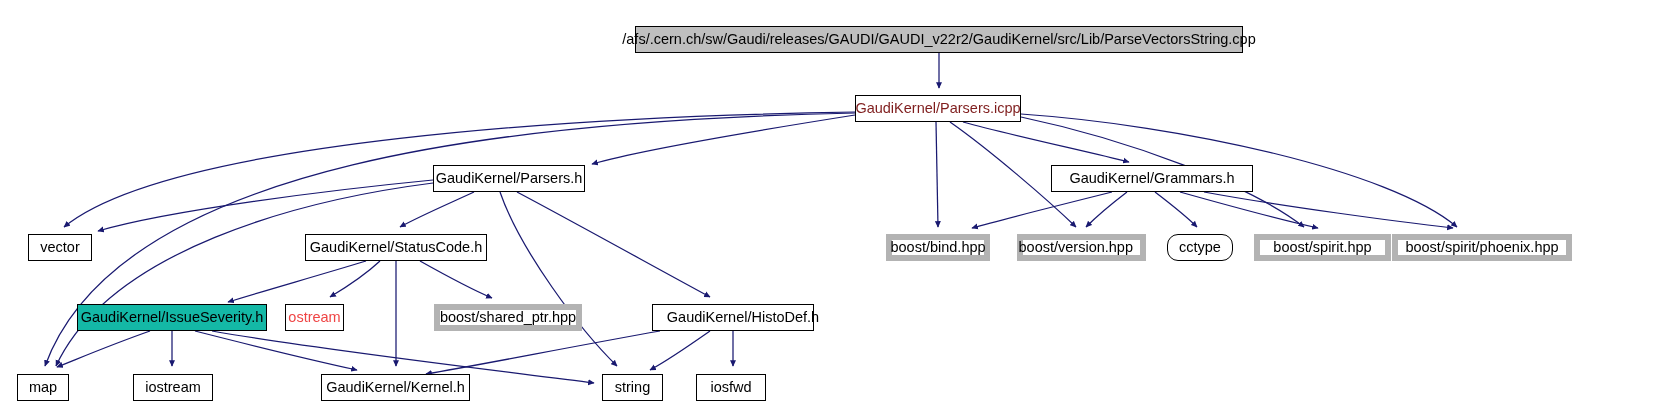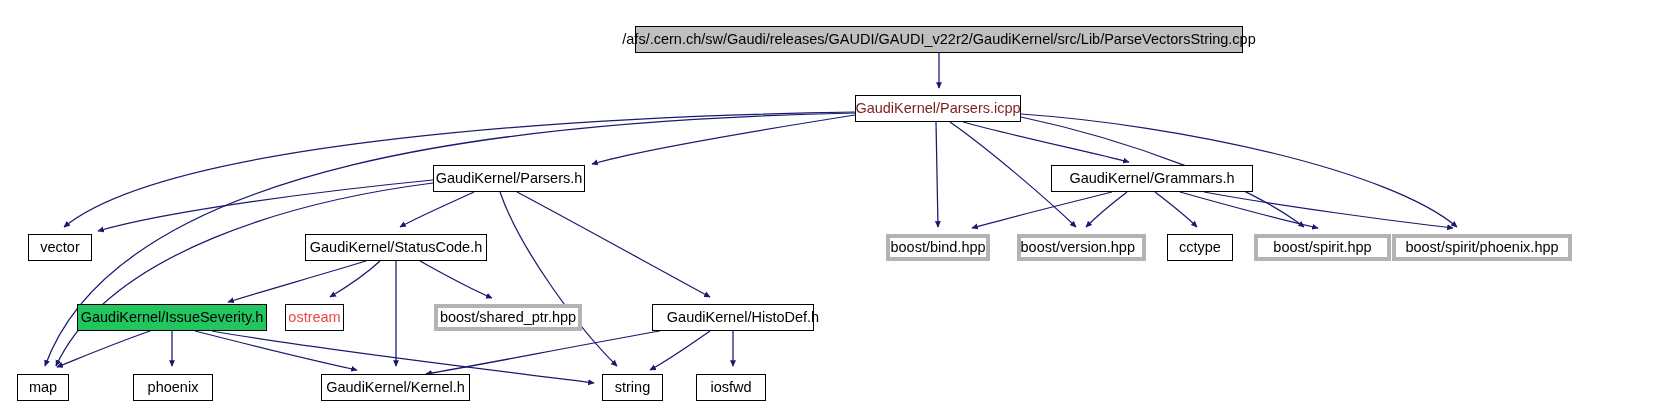--- a/index.html
+++ b/index.html
@@ -35,21 +35,21 @@
     background: #ffffff;
     border: 1px solid #000000;
     white-space: nowrap;
     letter-spacing: 0px;
   }
   .node.root {
     background: #bfbfbf;
     border: 1px solid #000000;
   }
   .node.ext {
-    border: 4px solid #14532d;
+    border: 6px solid #14532d;
   }
   .node .label {
     padding: 0 7px;
     pointer-events: none;
   }
 </style>
 </head>
 <body>
 
 <div id="graph-root" style="width: 1676px; height: 411px; background: rgb(255, 255, 255); margin-top: 20px;">
@@ -112,46 +112,46 @@
       </div>
       <div class="node" style="left: 305px; top: 214px; width: 182px; height: 27px; background: rgb(255, 255, 255); border-color: rgb(0, 0, 0); color: rgb(0, 0, 0);">
         <span class="label">GaudiKernel/StatusCode.h</span>
       </div>
       <div class="node ext" style="left: 886px; top: 214px; width: 104px; height: 27px; background: rgb(255, 255, 255); border-color: rgb(179, 179, 179); color: rgb(0, 0, 0);">
         <span class="label">boost/bind.hpp</span>
       </div>
       <div class="node ext" style="left: 1017px; top: 214px; width: 129px; height: 27px; background: rgb(255, 255, 255); border-color: rgb(179, 179, 179); color: rgb(0, 0, 0); justify-content: flex-end;">
         <span class="label">boost/version.hpp</span>
       </div>
-      <div class="node" style="left: 1167px; top: 214px; width: 66px; height: 27px; background: rgb(255, 255, 255); border-color: rgb(0, 0, 0); color: rgb(0, 0, 0);">
+      <div class="node" style="left: 1167px; top: 214px; width: 66px; height: 27px; background: rgb(255, 255, 255); border-color: rgb(0, 0, 0); color: rgb(0, 0, 0); border-radius: 11px;">
         <span class="label">cctype</span>
       </div>
       <div class="node ext" style="left: 1254px; top: 214px; width: 137px; height: 27px; background: rgb(255, 255, 255); border-color: rgb(179, 179, 179); color: rgb(0, 0, 0);">
         <span class="label">boost/spirit.hpp</span>
       </div>
       <div class="node ext" style="left: 1392px; top: 214px; width: 180px; height: 27px; background: rgb(255, 255, 255); border-color: rgb(179, 179, 179); color: rgb(0, 0, 0);">
         <span class="label">boost/spirit/phoenix.hpp</span>
       </div>
-      <div class="node" style="left: 77px; top: 284px; width: 190px; height: 27px; background: #22c55e; border-color: rgb(0, 0, 0); color: rgb(0, 0, 0);">
+      <div class="node" style="left: 77px; top: 284px; width: 190px; height: 27px; background: #14b8a6; border-color: rgb(0, 0, 0); color: rgb(0, 0, 0);">
         <span class="label">GaudiKernel/IssueSeverity.h</span>
       </div>
       <div class="node" style="left: 285px; top: 284px; width: 59px; height: 27px; background: rgb(255, 255, 255); border-color: rgb(0, 0, 0); color: #ef4444;">
         <span class="label">ostream</span>
       </div>
       <div class="node ext" style="left: 434px; top: 284px; width: 148px; height: 27px; background: rgb(255, 255, 255); border-color: rgb(179, 179, 179); color: rgb(0, 0, 0);">
         <span class="label">boost/shared_ptr.hpp</span>
       </div>
       <div class="node" style="left: 652px; top: 284px; width: 162px; height: 27px; background: rgb(255, 255, 255); border-color: rgb(0, 0, 0); color: rgb(0, 0, 0); padding-left: 20px;">
         <span class="label">GaudiKernel/HistoDef.h</span>
       </div>
       <div class="node" style="left: 17px; top: 354px; width: 52px; height: 27px; background: rgb(255, 255, 255); border-color: rgb(0, 0, 0); color: rgb(0, 0, 0);">
         <span class="label">map</span>
       </div>
       <div class="node" style="left: 133px; top: 354px; width: 80px; height: 27px; background: rgb(255, 255, 255); border-color: rgb(0, 0, 0); color: rgb(0, 0, 0);">
-        <span class="label">phoenix</span>
+        <span class="label">iostream</span>
       </div>
       <div class="node" style="left: 321px; top: 354px; width: 149px; height: 27px; background: rgb(255, 255, 255); border-color: rgb(0, 0, 0); color: rgb(0, 0, 0);">
         <span class="label">GaudiKernel/Kernel.h</span>
       </div>
       <div class="node" style="left: 602px; top: 354px; width: 61px; height: 27px; background: rgb(255, 255, 255); border-color: rgb(0, 0, 0); color: rgb(0, 0, 0);">
         <span class="label">string</span>
       </div>
       <div class="node" style="left: 696px; top: 354px; width: 70px; height: 27px; background: rgb(255, 255, 255); border-color: rgb(0, 0, 0); color: rgb(0, 0, 0);">
         <span class="label">iosfwd</span>
       </div>

